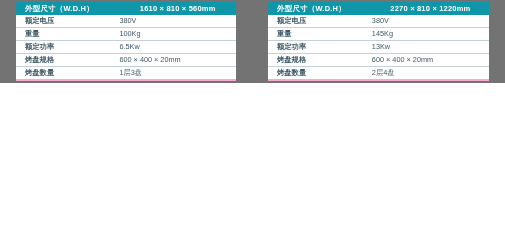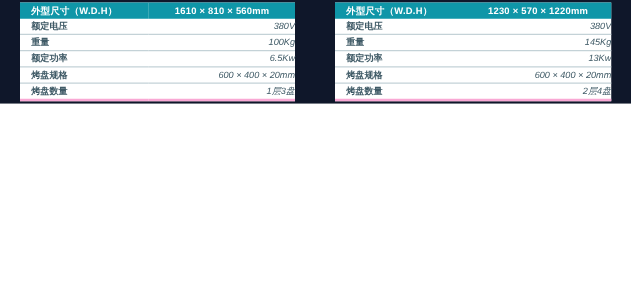--- a/index.html
+++ b/index.html
@@ -11,21 +11,21 @@
     width: 505px;
     height: 83px;
     overflow: hidden;
     font-family: "Liberation Sans", "DejaVu Sans", sans-serif;
     -webkit-font-smoothing: antialiased;
   }
   .sheet {
     position: relative;
     width: 505px;
     height: 83px;
-    background: #0f172a;
+    background: #737373;
   }
   .spec-table {
     position: absolute;
     top: 2px;
     border-collapse: collapse;
     table-layout: fixed;
     background: #ffffff;
   }
   .spec-table.left  { left: 16px;  width: 220px; }
   .spec-table.right { left: 268px; width: 221px; }
@@ -64,23 +64,22 @@
   }
   .spec-table tbody tr:last-child td {
     border-bottom: 2px solid #f9a8d4;
   }
   .spec-table tbody td.t-label {
     text-align: left;
     padding-left: 9px;
     font-weight: bold;
   }
   .spec-table tbody td.t-value {
-    text-align: right;
+    text-align: left;
     font-weight: normal;
-    font-style: italic;
   }
 </style>
 </head>
 <body>
 
 <div class="sheet">
 
   <table class="spec-table left">
     <colgroup>
         <col class="c-label">
@@ -117,21 +116,21 @@
   </table>
 
   <table class="spec-table right">
     <colgroup>
         <col class="c-label">
         <col class="c-value">
       </colgroup>
     <thead>
       <tr>
         <th class="h-label">外型尺寸（W.D.H）</th>
-        <th class="h-value">1230 × 570 × 1220mm</th>
+        <th class="h-value">2270 × 810 × 1220mm</th>
       </tr>
     </thead>
     <tbody>
       <tr>
         <td class="t-label">额定电压</td>
         <td class="t-value">380V</td>
       </tr>
       <tr>
         <td class="t-label">重量</td>
         <td class="t-value">145Kg</td>

